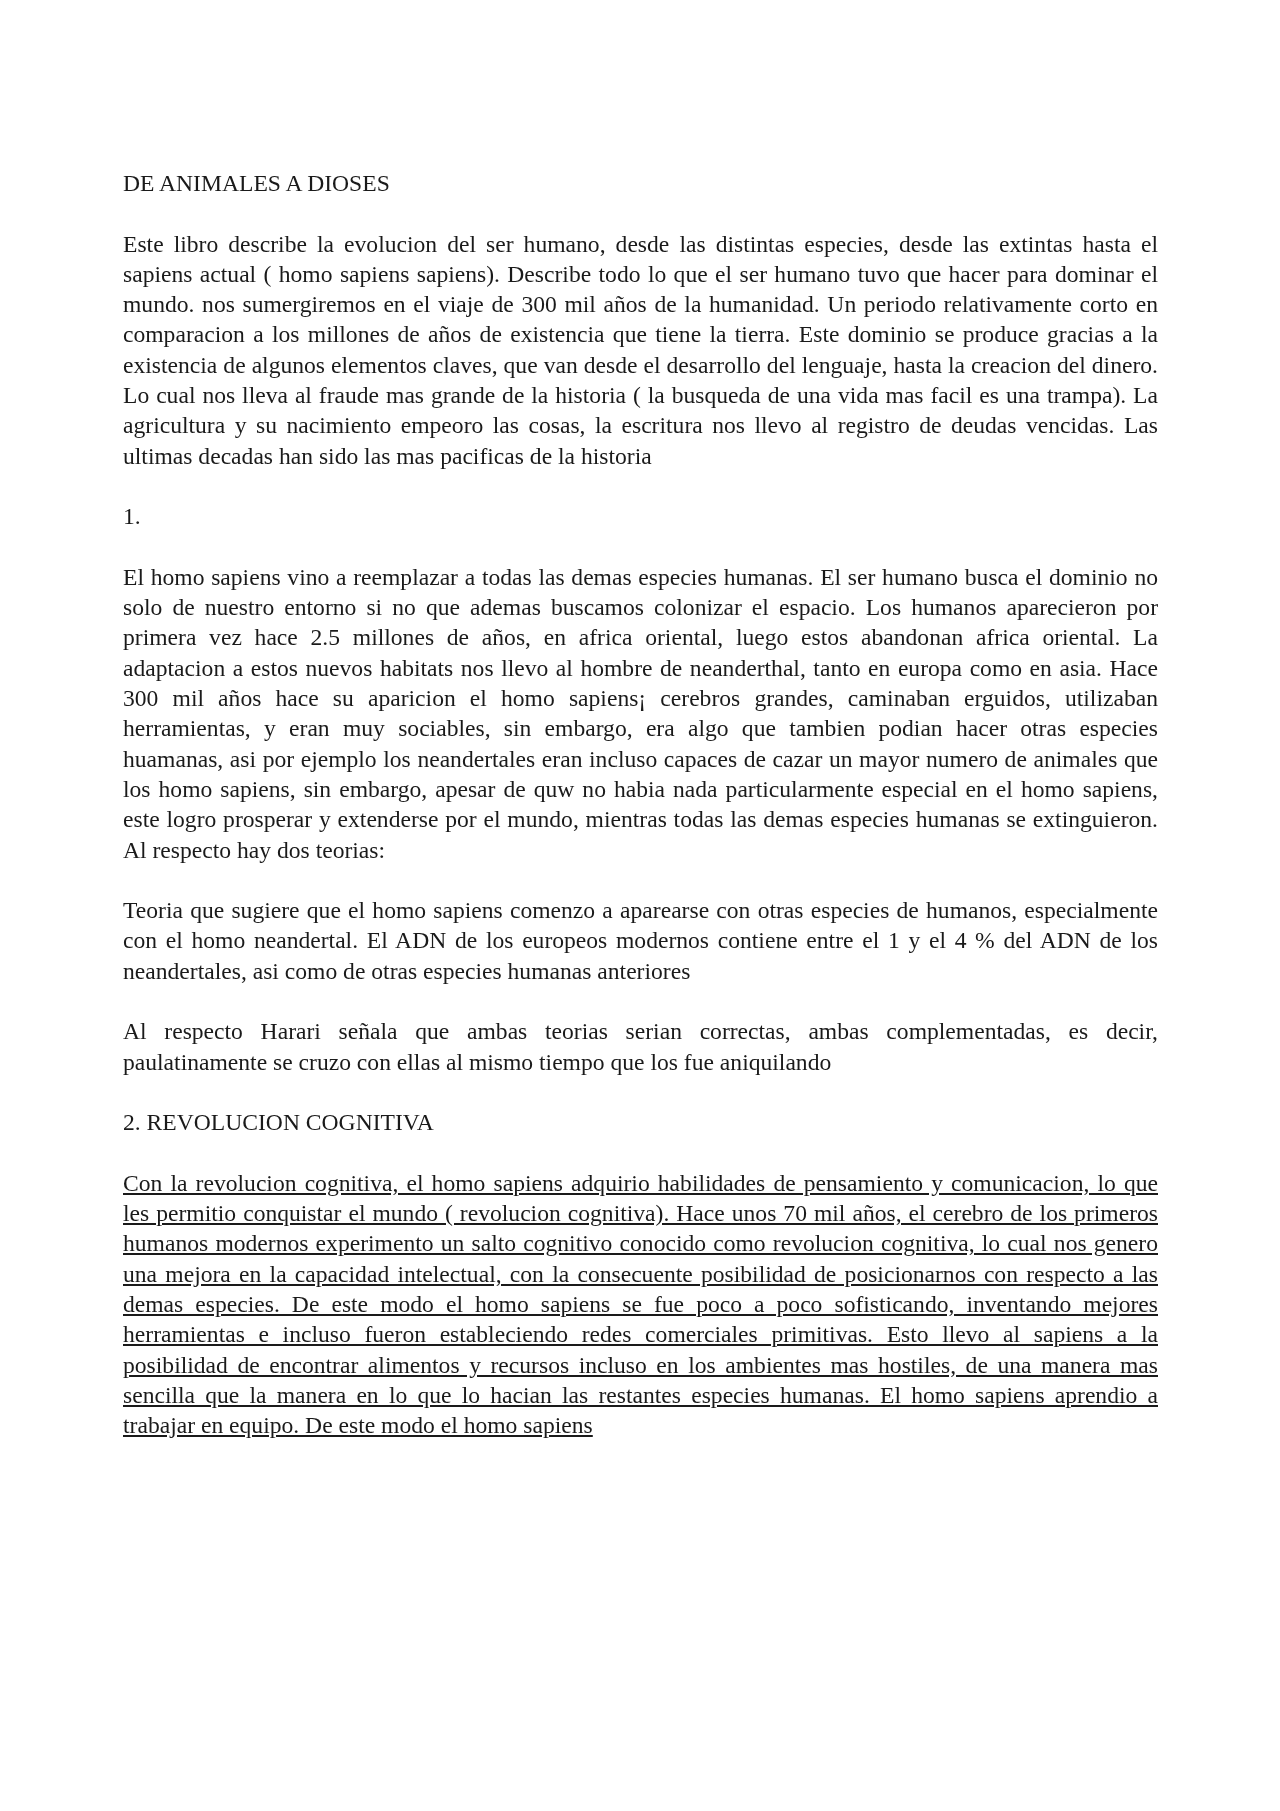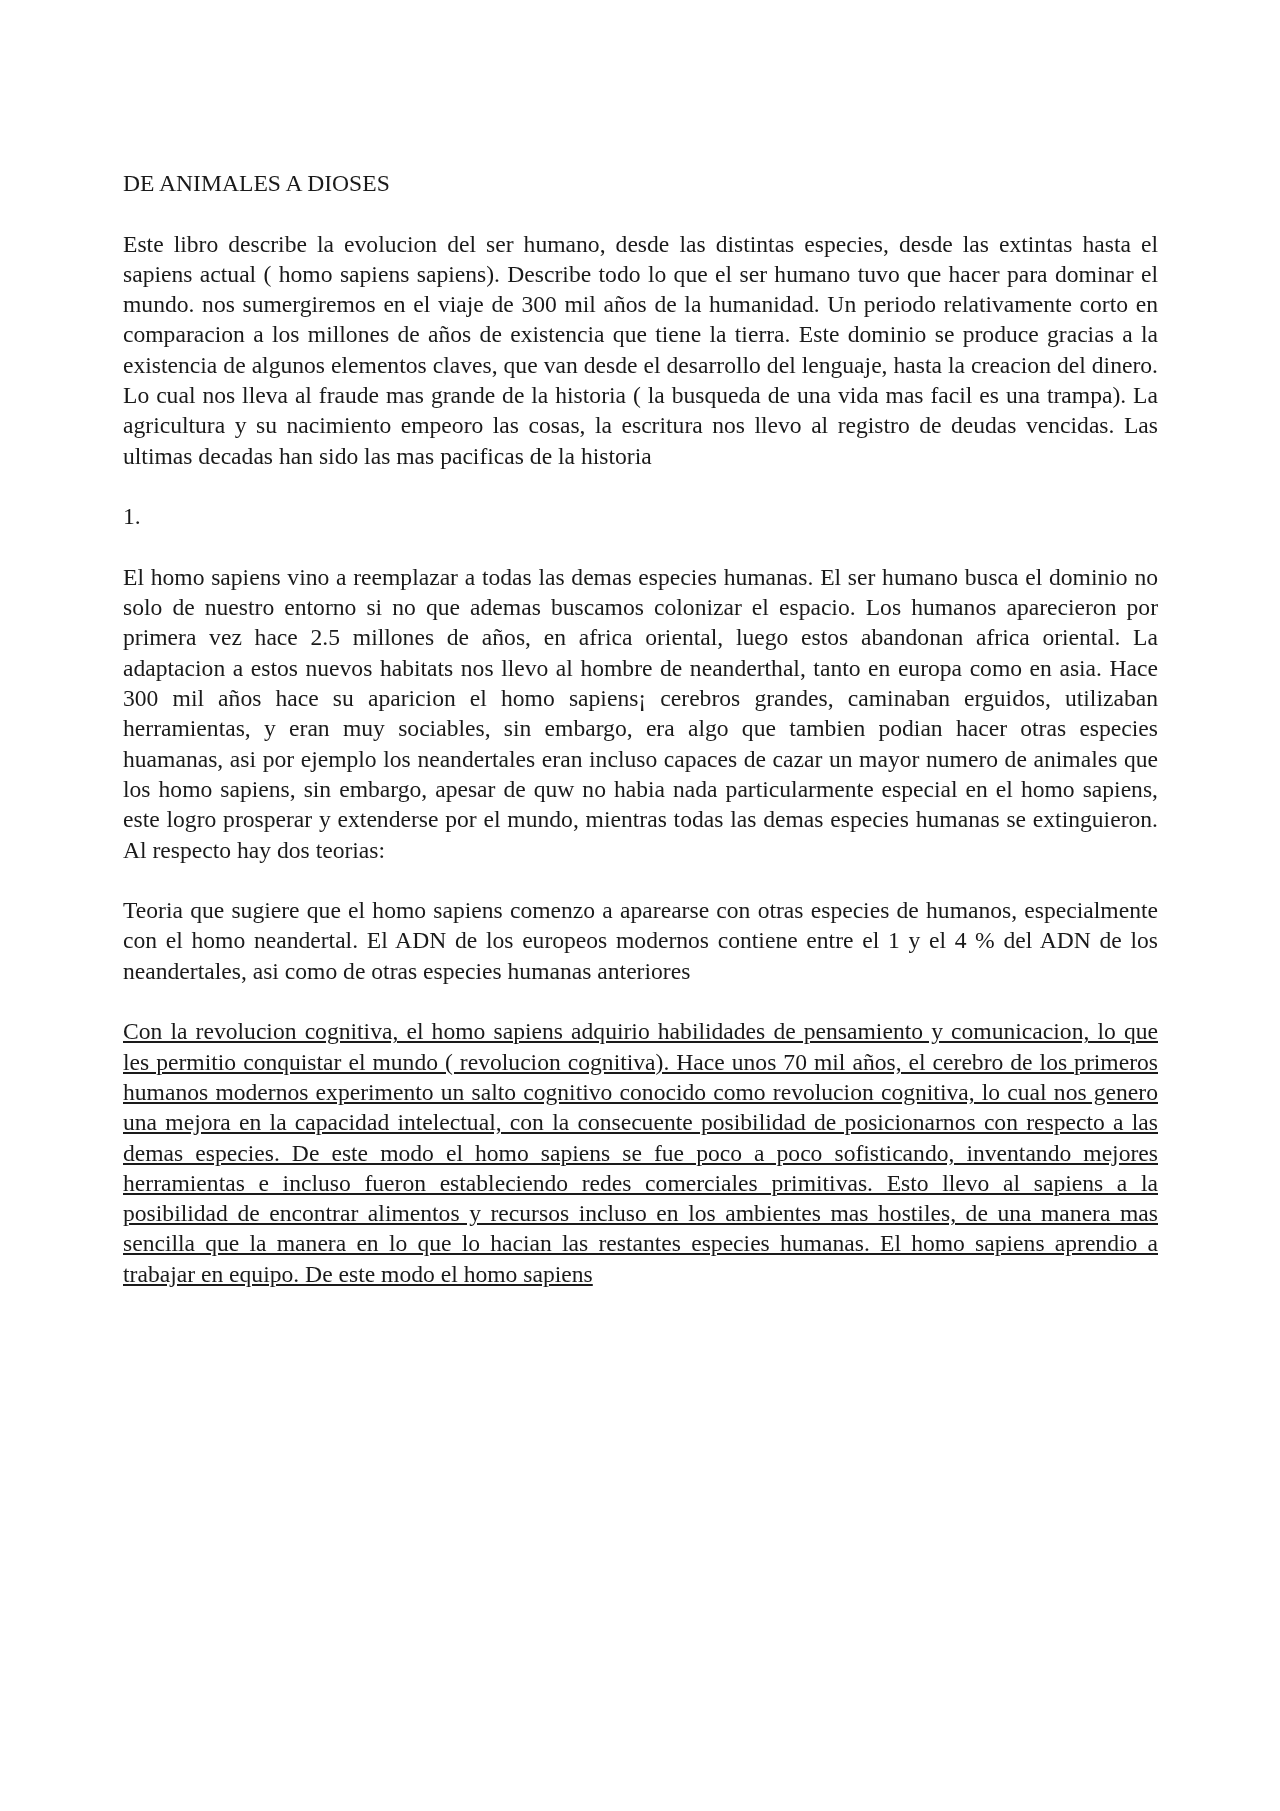--- a/index.html
+++ b/index.html
@@ -39,14 +39,16 @@
   </style>
 </head>
 <body>
 
 <div class="page">
   <p class="heading">DE ANIMALES A DIOSES</p>
   <p>Este libro describe la evolucion del ser humano,  desde las distintas especies,  desde las extintas hasta el sapiens actual ( homo sapiens sapiens).  Describe todo lo que el ser humano tuvo que hacer para dominar el mundo.  nos sumergiremos en el viaje de 300 mil años de la humanidad.  Un periodo relativamente corto en comparacion a los millones de años de existencia que tiene la tierra.  Este dominio se produce gracias a la existencia de algunos elementos claves,  que van desde el desarrollo del lenguaje, hasta la creacion del dinero.  Lo cual nos lleva al fraude mas grande de la historia ( la busqueda de una vida mas facil es una trampa).  La agricultura y su nacimiento empeoro las cosas, la escritura nos llevo al registro de deudas vencidas.  Las ultimas decadas han sido las mas pacificas de la historia</p>
   <p class="heading">1.</p>
   <p>El homo sapiens vino a reemplazar a todas las demas especies humanas.  El ser humano busca el dominio no solo de nuestro entorno si no que ademas buscamos colonizar el espacio.  Los humanos aparecieron por primera vez hace 2.5 millones de años,  en africa oriental, luego estos abandonan africa oriental.  La adaptacion a estos nuevos habitats nos llevo al hombre de neanderthal,  tanto en europa como en asia.  Hace 300 mil años hace su aparicion el homo sapiens¡ cerebros grandes, caminaban erguidos,  utilizaban herramientas,  y eran muy sociables,  sin embargo,  era algo que tambien podian hacer otras especies huamanas,  asi por ejemplo los neandertales eran incluso capaces de cazar un mayor numero de animales que los homo sapiens, sin embargo,  apesar de quw no habia nada particularmente especial en el homo sapiens,  este logro prosperar y extenderse por el mundo, mientras todas las demas especies humanas se extinguieron.  Al respecto hay dos teorias:</p>
   <p>Teoria que sugiere que el homo sapiens comenzo a aparearse con otras especies de humanos, especialmente con el homo neandertal.  El ADN de los europeos modernos contiene entre el 1 y el 4 % del ADN de los neandertales,  asi como de otras especies humanas anteriores</p>
+  <p>Al respecto Harari señala que ambas teorias serian correctas,  ambas complementadas,  es decir, paulatinamente se cruzo con ellas al mismo tiempo que los fue aniquilando</p>
+  <p class="heading">2. REVOLUCION COGNITIVA</p>
   <p>Con la revolucion cognitiva,  el homo sapiens adquirio habilidades de pensamiento y comunicacion, lo que les permitio conquistar el mundo ( revolucion cognitiva).  Hace unos 70 mil años,  el cerebro de los primeros humanos modernos experimento un salto cognitivo conocido como revolucion cognitiva,  lo cual nos genero una mejora en la capacidad intelectual,  con la consecuente posibilidad de posicionarnos con respecto a las demas especies.  De este modo el homo sapiens se fue poco a poco sofisticando,  inventando mejores herramientas e incluso fueron estableciendo redes comerciales primitivas.  Esto llevo al sapiens a la posibilidad de encontrar alimentos y recursos incluso en los ambientes mas hostiles, de una manera mas sencilla que la manera en lo que lo hacian las restantes especies humanas.  El homo sapiens aprendio a trabajar en equipo.  De este modo el homo sapiens</p>
 </div>
 
 </body></html>

